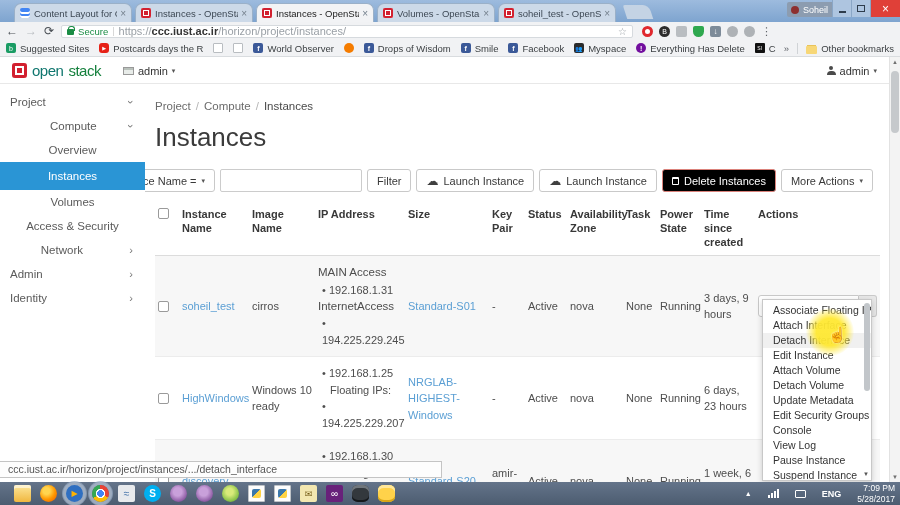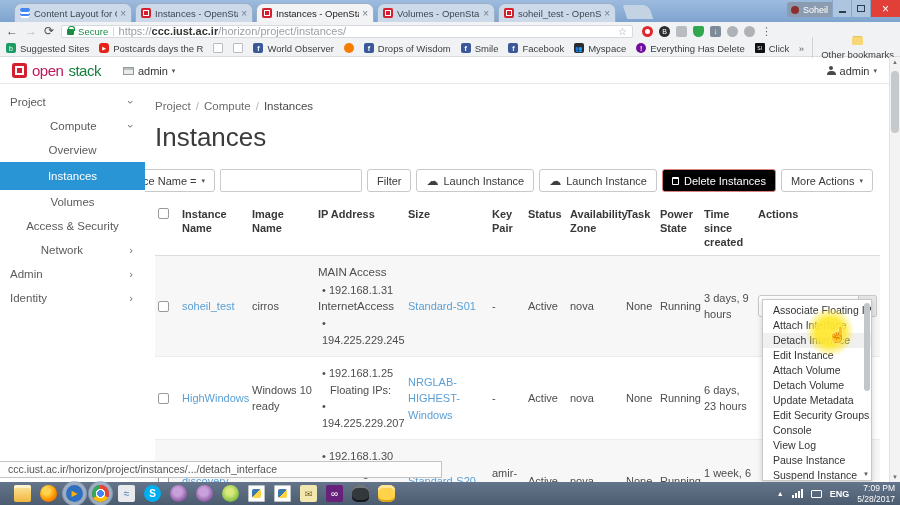--- a/index.html
+++ b/index.html
@@ -61,28 +61,28 @@
   .bicon.facebook-icon { background:#3b5998; }
   .bicon.facebook-icon::after { content:"f"; font-weight:bold; }
   .bicon.orange-badge-icon { background:#f57c00; border-radius:50%; }
   .bicon.myspace-icon { background:#2b2b2b; }
   .bicon.myspace-icon::after { content:"👥"; font-size:6px; }
   .bicon.yahoo-icon { background:#720e9e; border-radius:50%; }
   .bicon.yahoo-icon::after { content:"!"; font-weight:bold; }
   .bicon.si-icon { background:#111; border-radius:1px; }
   .bicon.si-icon::after { content:"SI"; font-size:5px; }
   .bm-overflow { color:#5f6368; margin:0 8px; }
-  .other-bm { display:flex; align-items:center; gap:4px; border-left:1px solid #d0d3d6; padding-left:8px; white-space:nowrap;flex-direction:column; }
+  .other-bm { display:flex; align-items:flex-end; gap:4px; border-left:1px solid #d0d3d6; padding-left:8px; white-space:nowrap; }
   .folder-icon { width:11px; height:8px; background:#f7d777; border-radius:1px; box-shadow:0 -2px 0 -1px #e8c35a; }
 
   
   .osheader { position:absolute; top:58px; left:0; right:11px; height:26px; background:#fff; border-bottom:1px solid #e8e8e8; display:flex; align-items:center; padding:0 12px; }
   .oslogo { display:flex; align-items:center; gap:5px; }
   .oslogo .mark { width:15px; height:15px; background:#d2202f; border-radius:3px; box-shadow:inset 0 0 0 3px #d2202f, inset 0 0 0 5px #fff; }
-  .oslogo .t1 { font-size:15px; color:#be185d; letter-spacing:-0.5px; }
+  .oslogo .t1 { font-size:15px; color:#0f766e; letter-spacing:-0.5px; }
   .oslogo .t2 { font-size:15px; color:#15803d; letter-spacing:-0.5px; }
   .proj-select { display:flex; align-items:center; gap:4px; margin-left:22px; font-size:11px; color:#333; }
   .screen-icon { width:11px; height:8px; border:1px solid #999; background:#e8ece9; box-shadow:inset 0 2px 0 #b9c1bb; }
   .caret { font-size:7px; color:#555; }
   .user-menu { margin-left:auto; display:flex; align-items:center; gap:4px; font-size:11px; color:#333; }
   .person-icon { width:9px; height:9px; position:relative; }
   .person-icon::before { content:""; position:absolute; top:0; left:2.5px; width:4px; height:4px; border-radius:50%; background:#4a4a4a; }
   .person-icon::after { content:""; position:absolute; bottom:0; left:0; width:9px; height:4px; border-radius:4px 4px 0 0; background:#4a4a4a; }
 
   
@@ -158,21 +158,21 @@
   .tbi[data-icon="purple-app-1"], .tbi[data-icon="purple-app-2"] { background:radial-gradient(circle at 45% 40%, #c9a0da 0 30%, #8d5ba3 70%, #5e3a72); border-radius:50%; }
   .tbi[data-icon="android-studio"] { background:radial-gradient(circle at 45% 40%, #d9ea7a 0 25%, #8bc34a 65%, #558b2f); border-radius:50%; }
   .tbi[data-icon="python-file-1"], .tbi[data-icon="python-file-2"] { background:#fdfdfd; border:1px solid #c0c4c8; border-radius:1px; }
   .tbi[data-icon="python-file-1"]::after, .tbi[data-icon="python-file-2"]::after { content:""; width:9px; height:9px; border-radius:2px; background:linear-gradient(135deg,#3c78aa 50%,#ffd343 50%); }
   .tbi[data-icon="mail-search"] { background:#f3e7b0; border-radius:2px; }
   .tbi[data-icon="mail-search"]::after { content:"✉"; color:#6d5510; font-size:9px; }
   .tbi[data-icon="visual-studio"] { background:#68217a; border-radius:2px; }
   .tbi[data-icon="visual-studio"]::after { content:"∞"; color:#fff; font-size:10px; }
   .tbi[data-icon="database"] { background:#33383d; border-radius:6px/5px; box-shadow:inset 0 3px 0 #70767c, inset 0 -2px 0 #15181b; }
   .tbi[data-icon="yellow-notes"] { background:#ffd24a; border-radius:6px/5px; box-shadow:inset 0 3px 0 #ffe79a, inset 0 -2px 0 #d9a616; }
-  .tray { margin-left:auto; display:flex; align-items:center; gap:8px; padding-right:5px; color:#fff; }
+  .tray { margin-left:auto; display:flex; align-items:center; gap:16px; padding-right:5px; color:#fff; }
   .tray .up { font-size:7px; }
   .bars { display:flex; align-items:flex-end; gap:1px; height:9px; }
   .bars i { display:block; width:2px; background:#fff; }
   .kb-icon { width:11px; height:8px; border:1px solid #fff; border-radius:1px; }
   .lang { font-size:9px; font-weight:bold; }
   .clock { font-size:8.5px; text-align:right; line-height:1.2; }
 </style>
 </head>
 <body>
 

